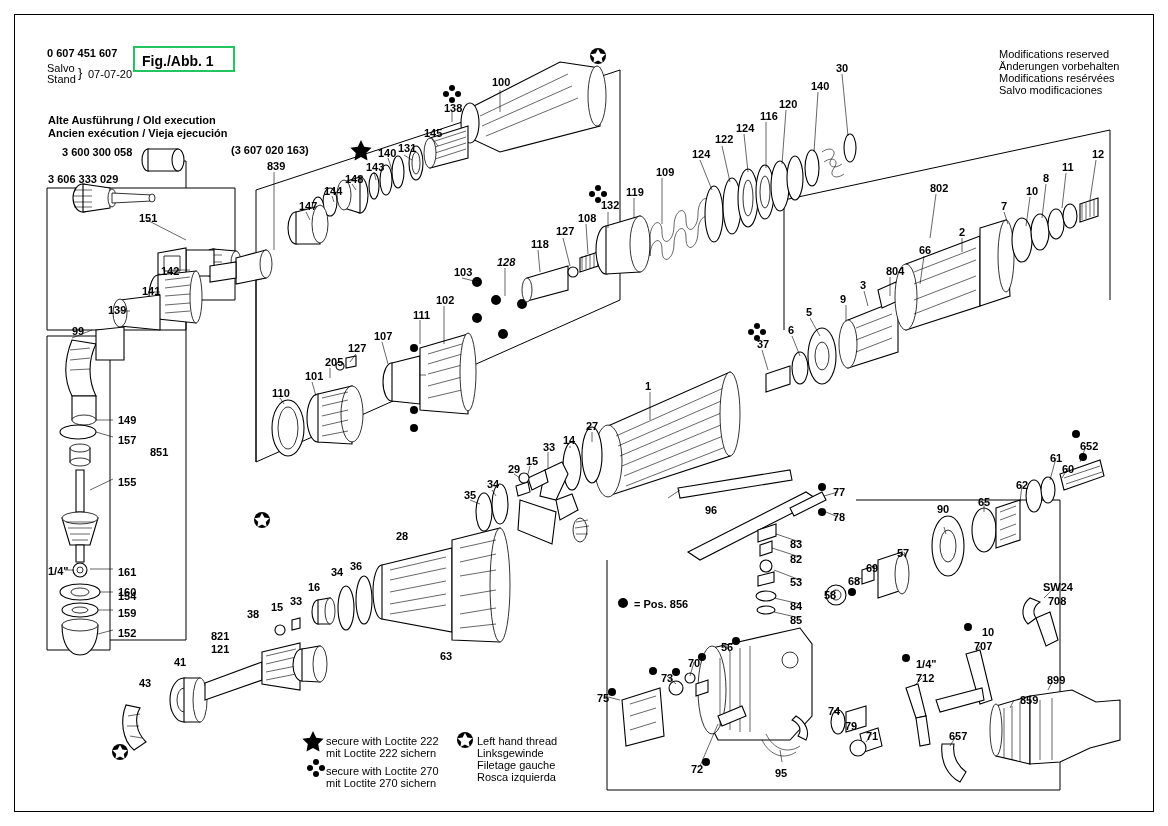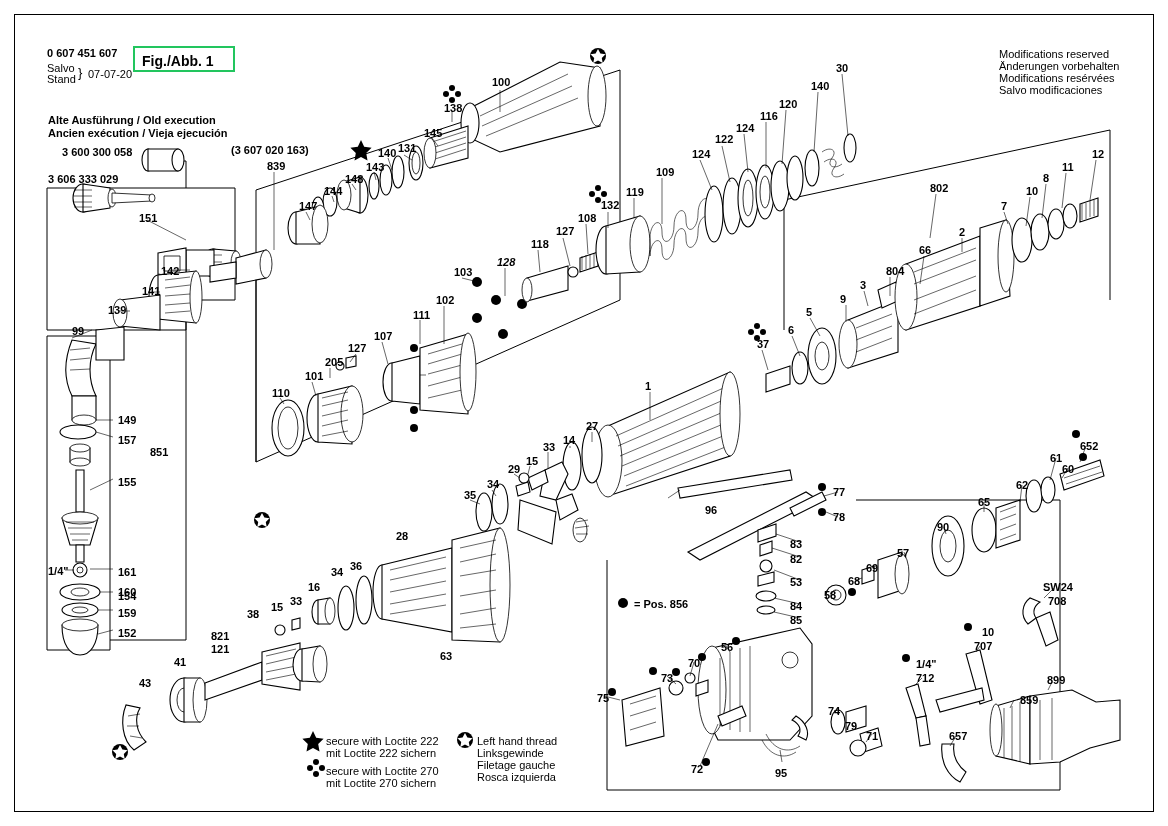--- a/index.html
+++ b/index.html
@@ -688,21 +688,21 @@
       <div class="t num" style="left: 833px; top: 511px;">78</div>
       <div class="t num" style="left: 790px; top: 538px;">83</div>
       <div class="t num" style="left: 790px; top: 553px;">82</div>
       <div class="t num" style="left: 790px; top: 576px;">53</div>
       <div class="t num" style="left: 824px; top: 589px;">58</div>
       <div class="t num" style="left: 790px; top: 600px;">84</div>
       <div class="t num" style="left: 790px; top: 614px;">85</div>
       <div class="t num" style="left: 848px; top: 575px;">68</div>
       <div class="t num" style="left: 866px; top: 562px;">69</div>
       <div class="t num" style="left: 897px; top: 547px;">57</div>
-      <div class="t num" style="left: 937px; top: 521px;">90</div>
+      <div class="t num" style="left: 937px; top: 503px;">90</div>
       <div class="t num" style="left: 978px; top: 496px;">65</div>
       <div class="t num" style="left: 1016px; top: 479px;">62</div>
       <div class="t num" style="left: 1062px; top: 463px;">60</div>
       <div class="t num" style="left: 1050px; top: 452px;">61</div>
       <div class="t num" style="left: 1080px; top: 440px;">652</div>
       <div class="t num" style="left: 721px; top: 641px;">56</div>
       <div class="t num" style="left: 688px; top: 657px;">70</div>
       <div class="t num" style="left: 661px; top: 672px;">73</div>
       <div class="t num" style="left: 597px; top: 692px;">75</div>
       <div class="t num" style="left: 691px; top: 763px;">72</div>

